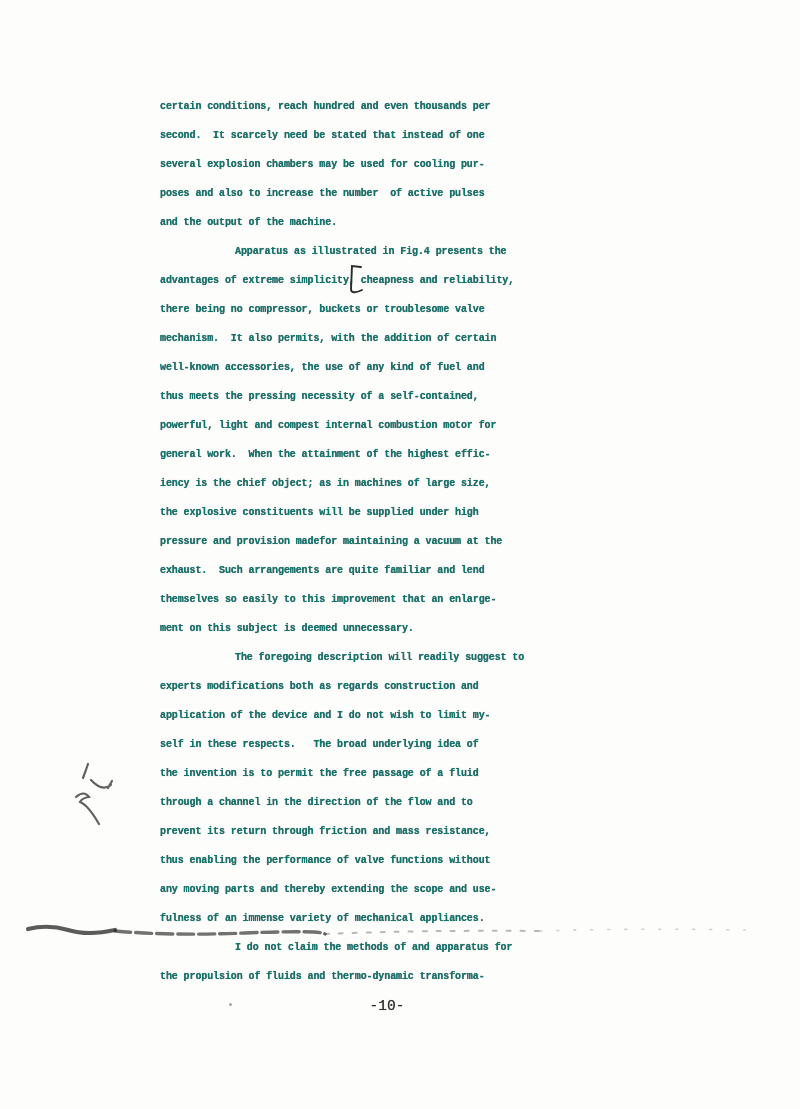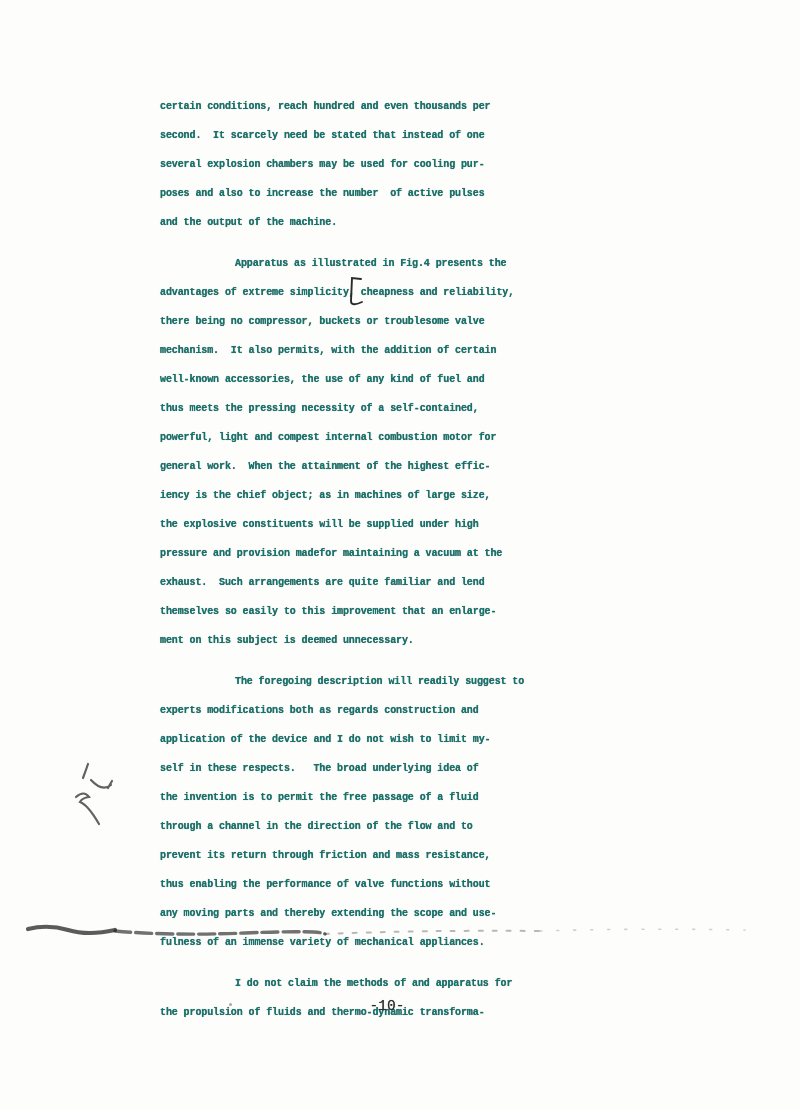--- a/index.html
+++ b/index.html
@@ -20,21 +20,21 @@
     width:560px;
     font-size:10px;
     line-height:29px;
     color:#0f766e;
     text-shadow:0 0 0.7px rgba(35,35,35,0.75);
     white-space:pre;
     letter-spacing:-0.1px;
     font-weight:bold;
   }
   .line{height:29px;}
-  .line.indent{padding-left:75px;margin-top:12px;}
+  .line.indent{padding-left:75px;}
   .bracket-slot{
     display:inline-block;
     width:1ch;height:1px;
     position:relative;
     vertical-align:baseline;
   }
   .bracket-slot svg{
     position:absolute;
     left:-9px;top:-19px;
     overflow:visible;

